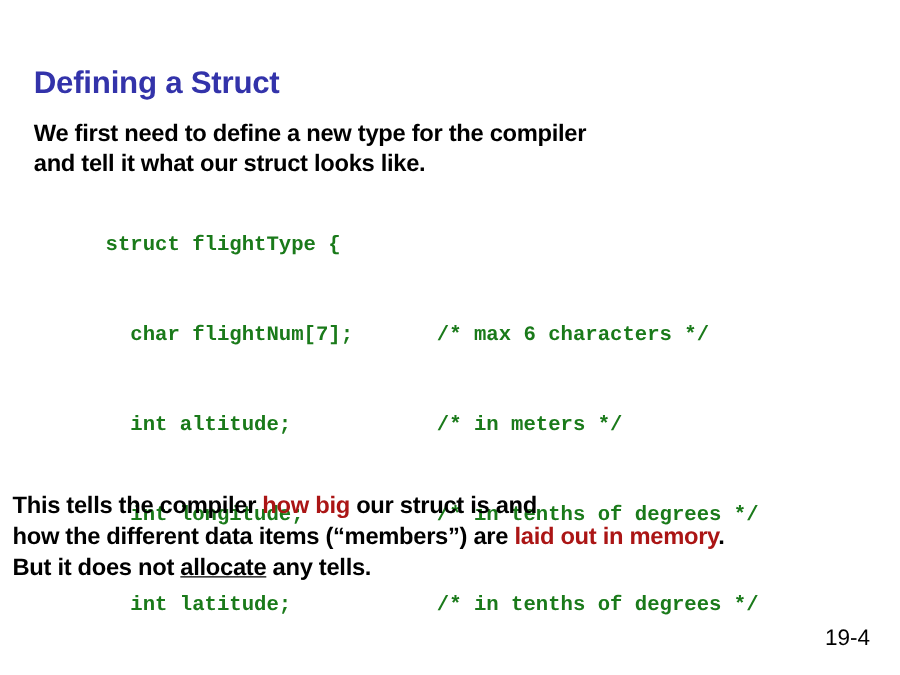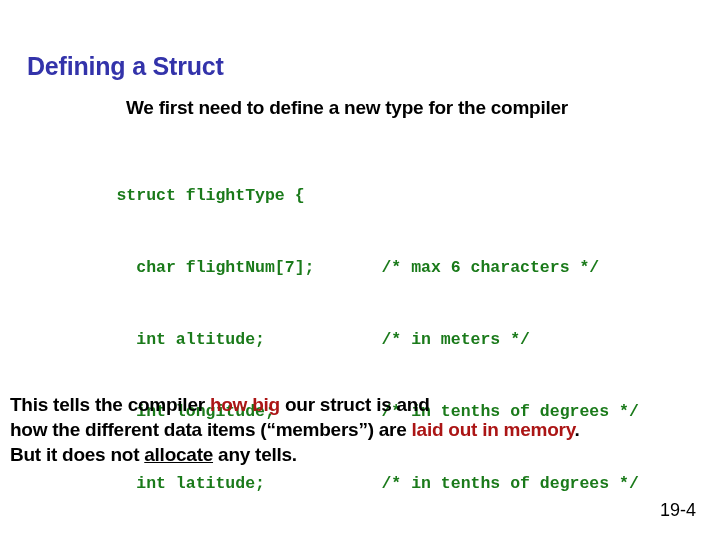--- a/index.html
+++ b/index.html
@@ -36,21 +36,20 @@
     white-space: nowrap;
     text-align: center;
   }
 
   
   .intro-block {
     position: absolute;
     left: 27px;
     top: 96px;
     width: 640px;
-    text-align: center;
   }
   .intro-line {
     font-family: "Liberation Sans", sans-serif;
     font-weight: bold;
     font-size: 19px;
     line-height: 24px;
     letter-spacing: -0.25px;
     color: #000000;
     white-space: nowrap;
   }
@@ -68,21 +67,20 @@
     font-size: 16.5px;
     line-height: 24px;
     color: #1a7a1a;
     white-space: pre;
     letter-spacing: 0px;
   }
   .code-line .code-text {
     display: inline-block;
     width: 265px;
     white-space: pre;
-    margin-left: 32px;
   }
   .code-line .code-comment {
     white-space: pre;
   }
 
   
   .concl-block {
     position: absolute;
     left: 10px;
     top: 392px;
@@ -114,20 +112,21 @@
 </style>
 </head>
 <body>
 
 <div class="slide">
 
   <div class="slide-title">Defining a Struct</div>
 
   <div class="intro-block">
     <div class="intro-line">We first need to define a new type for the compiler</div>
+    <div class="intro-line">and tell it what our struct looks like.</div>
   </div>
 
   <div class="code-block">
     <div class="code-line">
       <span class="code-text">struct flightType {</span><span class="code-comment"></span>
     </div>
     <div class="code-line">
       <span class="code-text">  char flightNum[7];</span><span class="code-comment">/* max 6 characters */</span>
     </div>
     <div class="code-line">

